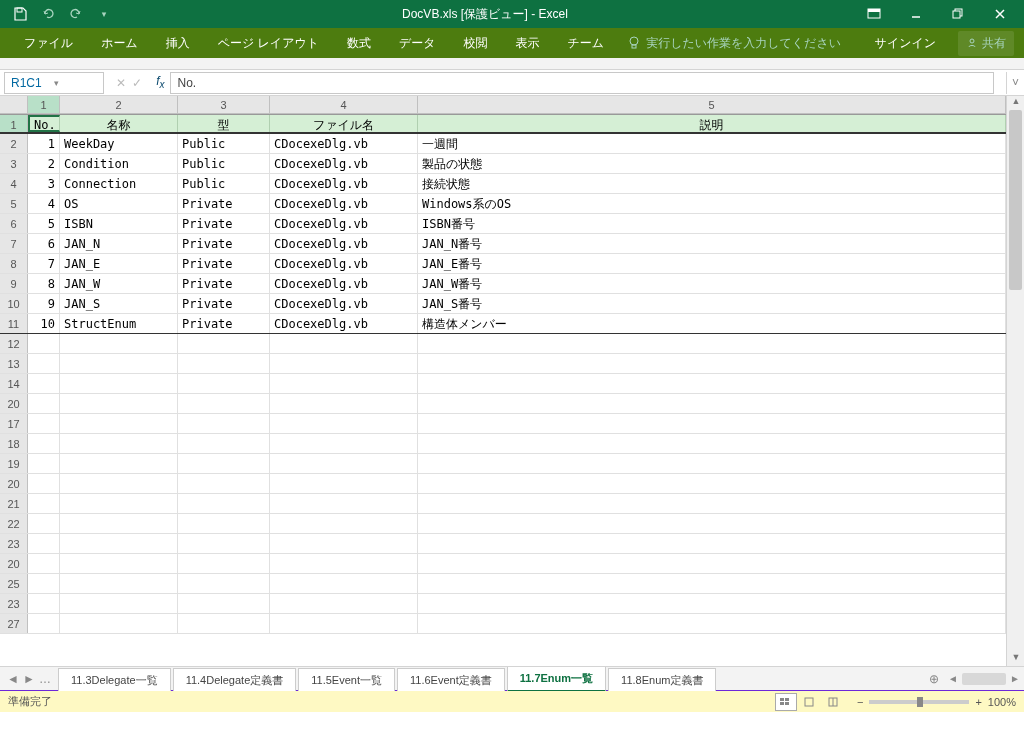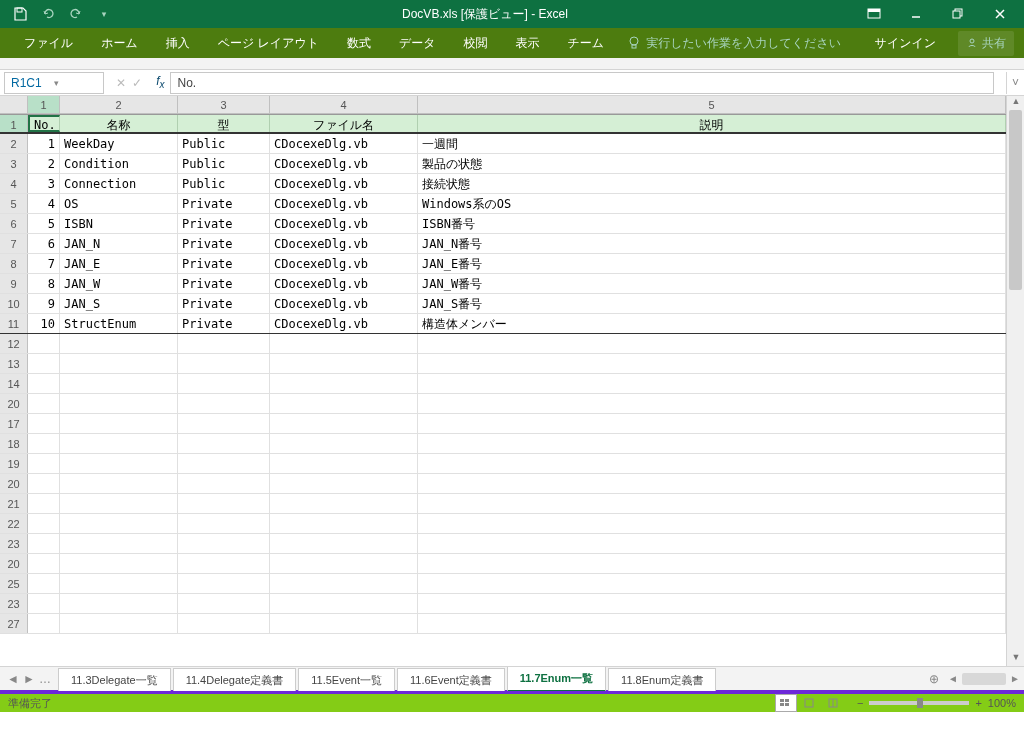--- a/index.html
+++ b/index.html
@@ -64,21 +64,21 @@
 .tabnav { display: flex; gap: 2px; padding: 0 6px; color: #888; }
 .tabnav span { width: 14px; text-align: center; cursor: pointer; }
 .sheets { display: flex; flex: 1; overflow: hidden; align-items: flex-end; height: 24px; }
 .sheet { padding: 4px 12px; border: 1px solid #ccc; border-bottom: none; background: #fff; font-size: 11px; color: #444; white-space: nowrap; cursor: pointer; margin-right: 2px; position: relative; top: 1px; }
 .sheet.active { border-bottom: 2px solid #0e7141; color: #0e7141; font-weight: bold; background: #fff; }
 .sheet-add { width: 20px; text-align: center; color: #888; }
 .hsbar { width: 80px; display: flex; align-items: center; padding: 0 4px; gap: 4px; }
 .hsarrow { color: #888; font-size: 10px; }
 .hsthumb { flex: 1; height: 12px; background: #d8d8d8; border-radius: 2px; }
 
-.status { display: flex; align-items: center; height: 22px; background: #84cc16; border-top: 4px solid #6d28d9; font-size: 11px; color: #555; padding: 0 8px; gap: 12px; }
+.status { display: flex; align-items: center; height: 22px; background: #fef9c3; border-top: 1px solid #6d28d9; font-size: 11px; color: #555; padding: 0 8px; gap: 12px; }
 .status-left { flex: 1; }
 .viewbtns { display: flex; gap: 2px; }
 .viewbtn { width: 22px; height: 18px; border: 1px solid transparent; display: flex; align-items: center; justify-content: center; }
 .viewbtn.active { border-color: #aaa; background: #fff; }
 .zoom { display: flex; align-items: center; gap: 6px; }
 .ztrack { width: 100px; height: 4px; background: #ccc; position: relative; }
 .zthumb { position: absolute; left: 48px; top: -3px; width: 6px; height: 10px; background: #888; }
 
 svg { display: block; }
 </style>

